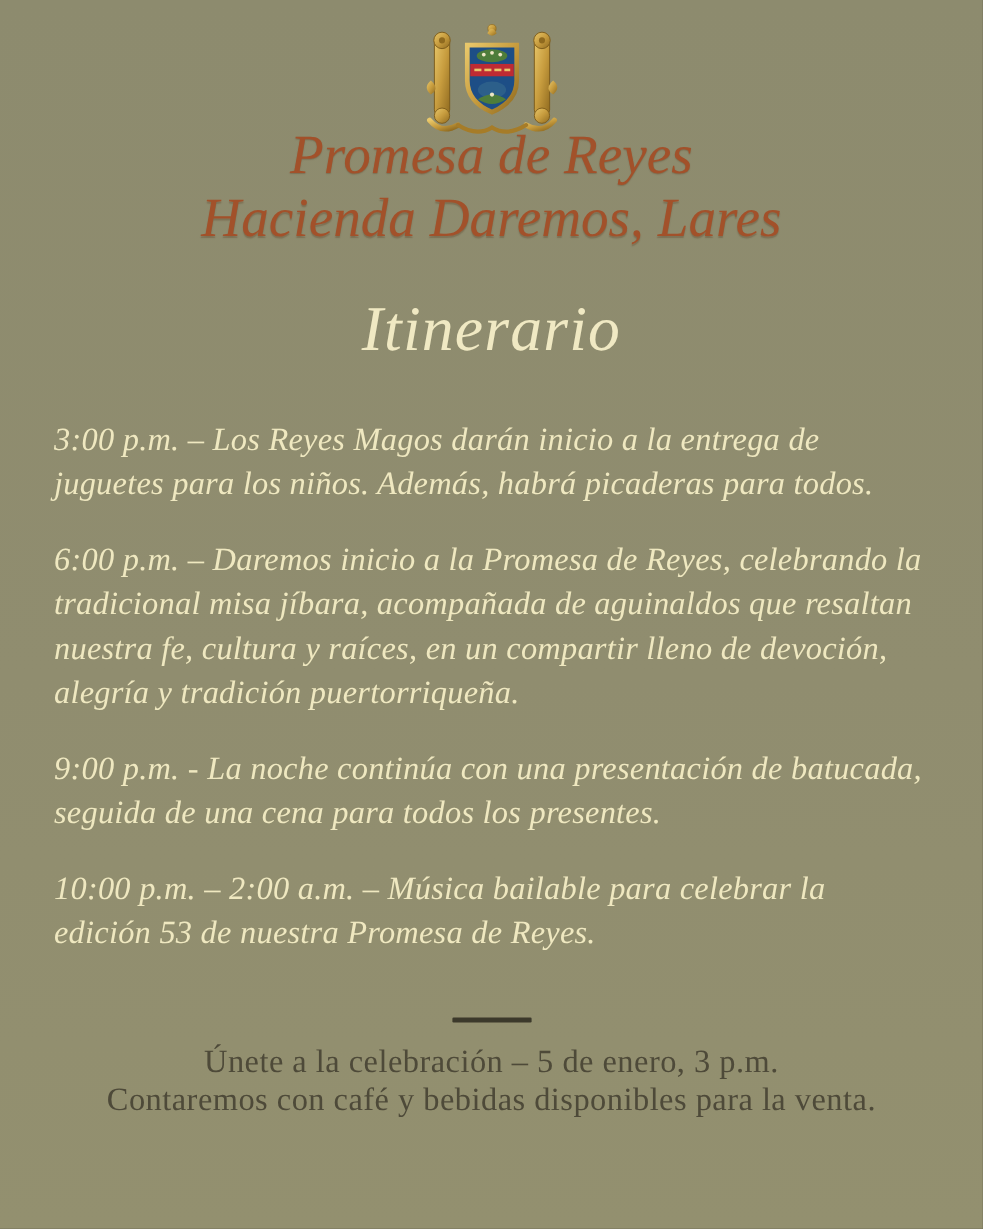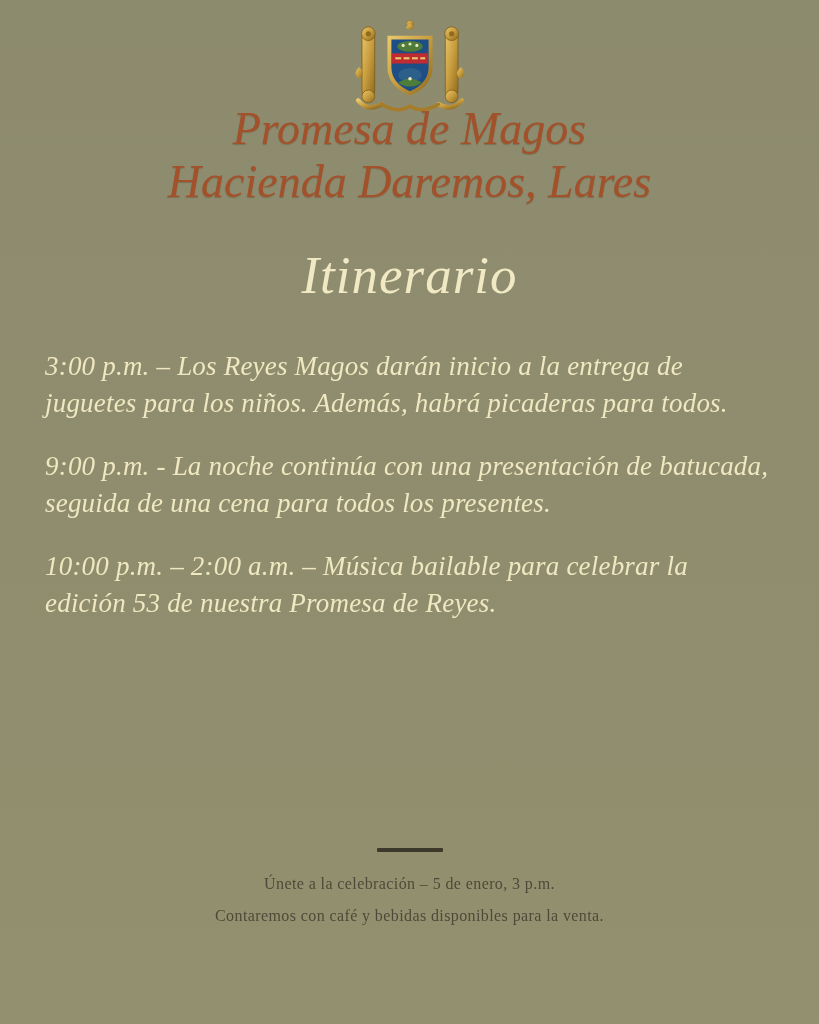--- a/index.html
+++ b/index.html
@@ -43,21 +43,21 @@
   .divider {
     position:absolute; top:848px; left:50%; transform:translateX(-50%);
     width:66px; height:4px;
     background:#3C392B;
     border-radius:1px;
   }
   .footer {
     position:absolute; top:868px; left:0; width:100%;
     text-align:center;
     color:#4E4A39;
-    font-size:16px; line-height:32px;
+    font-size:27px; line-height:32px;
     letter-spacing:0.4px;
   }
   .footer div { margin:0; }
 </style>
 </head>
 <body>
 
 <div class="poster">
 
   <div class="crest">
@@ -102,28 +102,29 @@
       <rect x="67" y="40" width="6" height="2.2" fill="#E8C76A"></rect>
       <rect x="75.5" y="40" width="5" height="2.2" fill="#E8C76A"></rect>
 
       <ellipse cx="65" cy="58" rx="12" ry="7" fill="#2C5F8A"></ellipse>
       <path d="M53 66 Q65 58 77 66 Q65 74 53 66 Z" fill="#4E7D3A"></path>
       <circle cx="65" cy="62" r="1.8" fill="#EDE6C4"></circle>
     </svg>
   </div>
 
   <div class="titles">
-    <div>Promesa de Magos</div>
+    <div>Promesa de Reyes</div>
     <div>Hacienda Daremos, Lares</div>
   </div>
 
   <div class="section-heading">Itinerario</div>
 
   <div class="schedule">
     <p>3:00 p.m. – Los Reyes Magos darán inicio a la entrega de juguetes para los niños. Además, habrá picaderas para todos.</p>
+    <p>6:00 p.m. – Daremos inicio a la Promesa de Reyes, celebrando la tradicional misa jíbara, acompañada de aguinaldos que resaltan nuestra fe, cultura y raíces, en un compartir lleno de devoción, alegría y tradición puertorriqueña.</p>
     <p>9:00 p.m. - La noche continúa con una presentación de batucada, seguida de una cena para todos los presentes.</p>
     <p>10:00 p.m. – 2:00 a.m. – Música bailable para celebrar la edición 53 de nuestra Promesa de Reyes.</p>
   </div>
 
   <div class="divider"></div>
 
   <div class="footer">
     <div>Únete a la celebración – 5 de enero, 3 p.m.</div>
     <div>Contaremos con café y bebidas disponibles para la venta.</div>
   </div>

